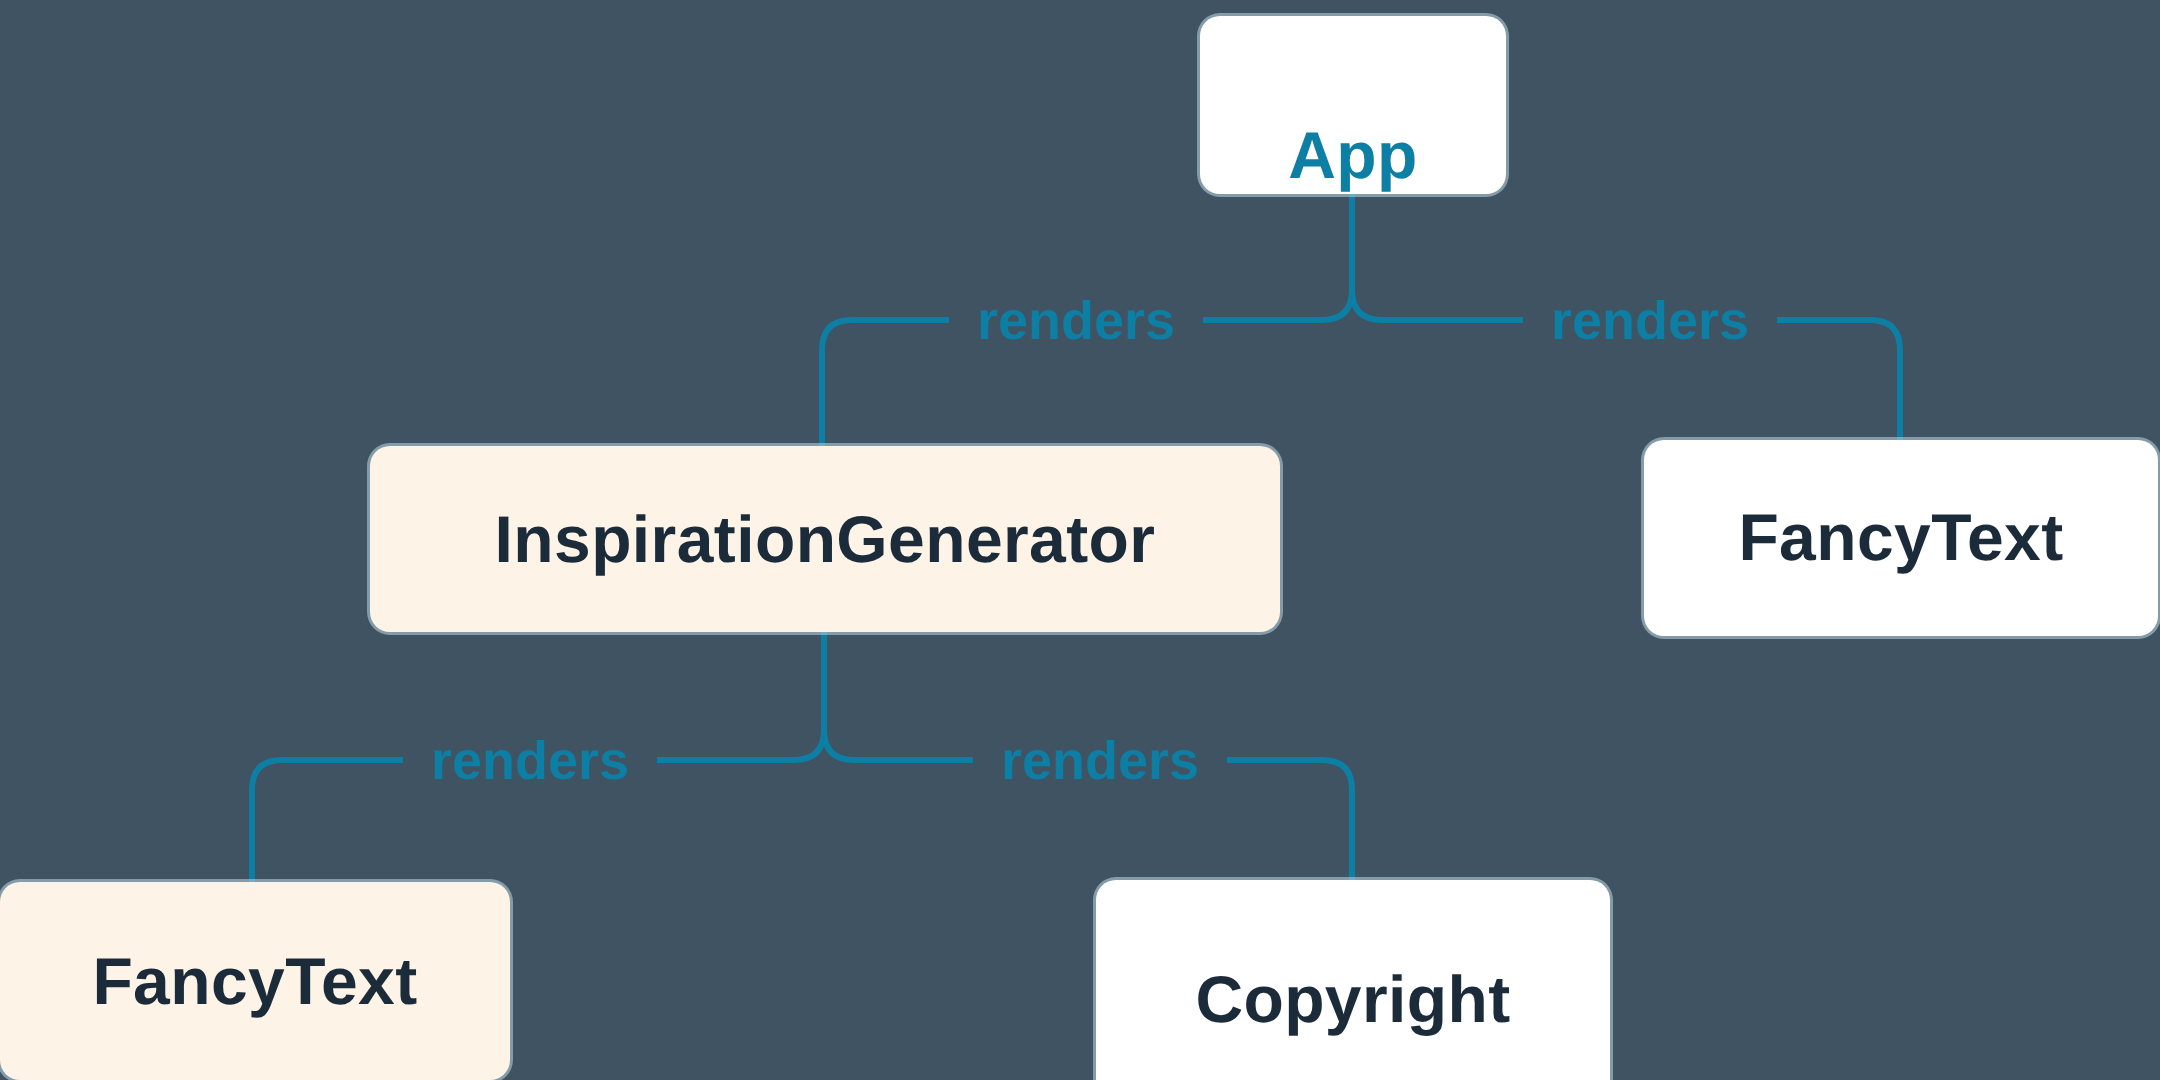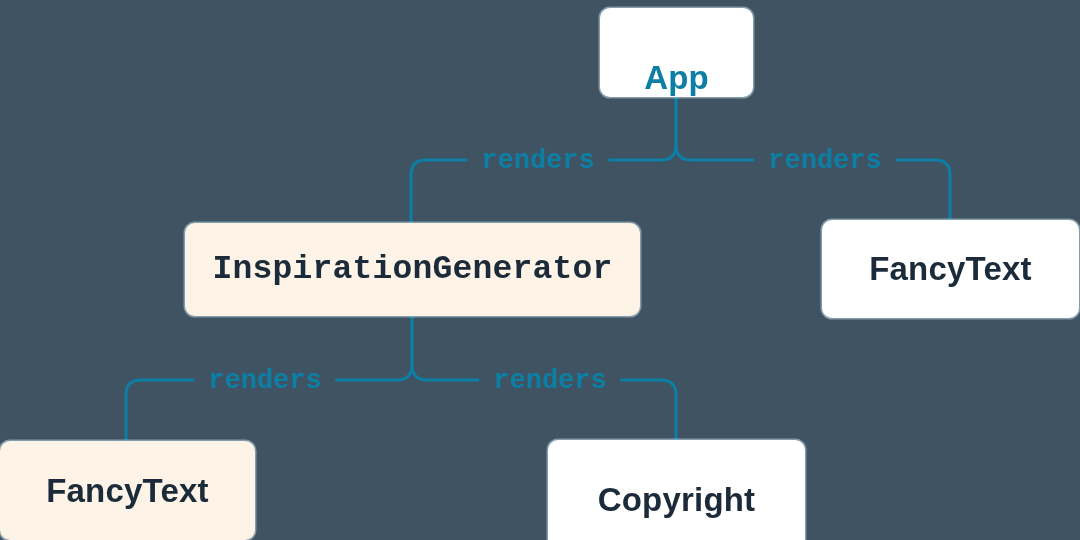--- a/index.html
+++ b/index.html
@@ -35,35 +35,34 @@
     font-size: 33px;
     letter-spacing: 0.2px;
     color: var(--text-dark, #1b2b3a);
     box-shadow: 0 0 0 1.5px rgba(190, 215, 228, 0.55);
   }
   .node.white { background: var(--node-white, #ffffff); }
   .node.cream { background: var(--node-cream, #fdf3e6); }
   .node.blue-text { color: var(--accent, #0d7ea4); align-items: flex-end; }
 
   .node-app        { left: 600px; top: 8px;   width: 153px; height: 89px; }
-  .node-inspgen    { left: 185px; top: 223px; width: 455px; height: 93px; font-family: Liberation Mono, monospace; }
+  .node-inspgen    { left: 185px; top: 223px; width: 455px; height: 93px; }
   .node-fancy-top  { left: 822px; top: 220px; width: 257px; height: 98px; }
   .node-fancy-bot  { left: 0px;   top: 441px; width: 255px; height: 99px; }
   .node-copyright  { left: 548px; top: 440px; width: 257px; height: 120px; }
 
   .edge-label {
     position: absolute;
     transform: translate(-50%, -50%);
     background: var(--bg, #3f5362);
     color: var(--accent, #0d7ea4);
     font-weight: 700;
     font-size: 27px;
     padding: 2px 14px;
     white-space: nowrap;
-    font-family: Liberation Mono, monospace;
   }
   .label-app-inspgen   { left: 538px; top: 161px; }
   .label-app-fancy     { left: 825px; top: 161px; }
   .label-inspgen-fancy { left: 265px; top: 381px; }
   .label-inspgen-copy  { left: 550px; top: 381px; }
 </style>
 </head>
 <body>
 
 <div class="canvas">

